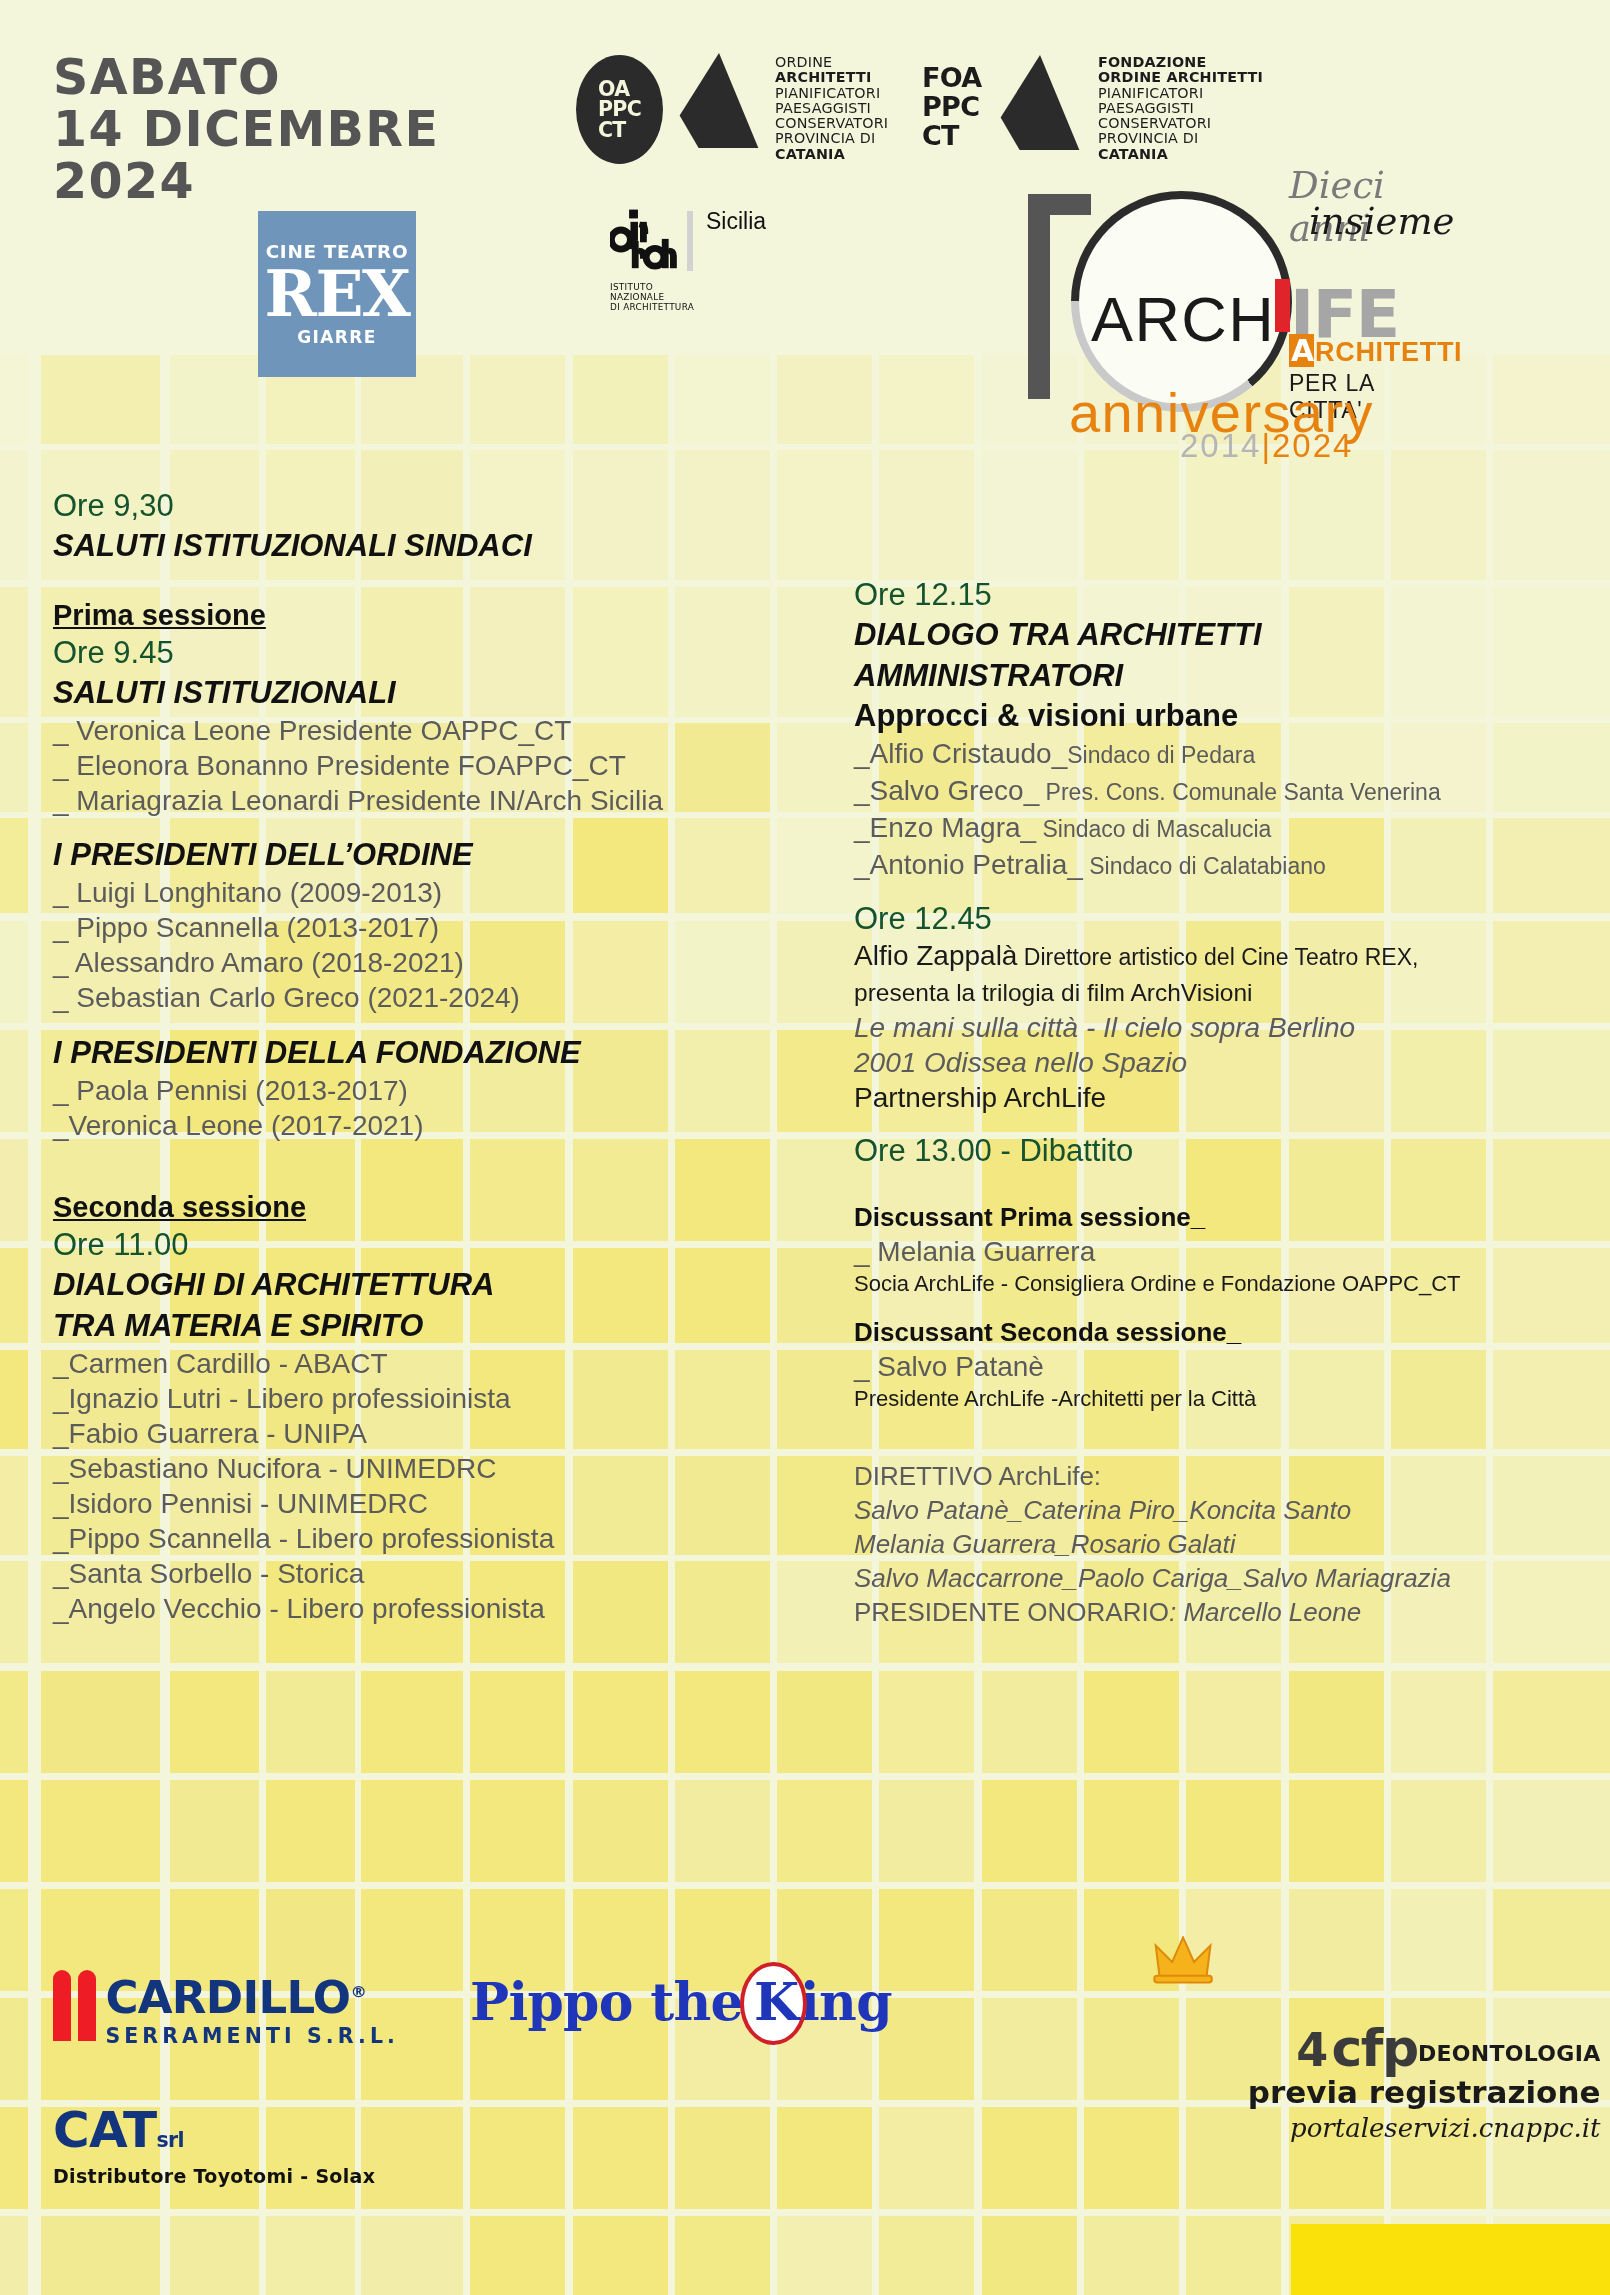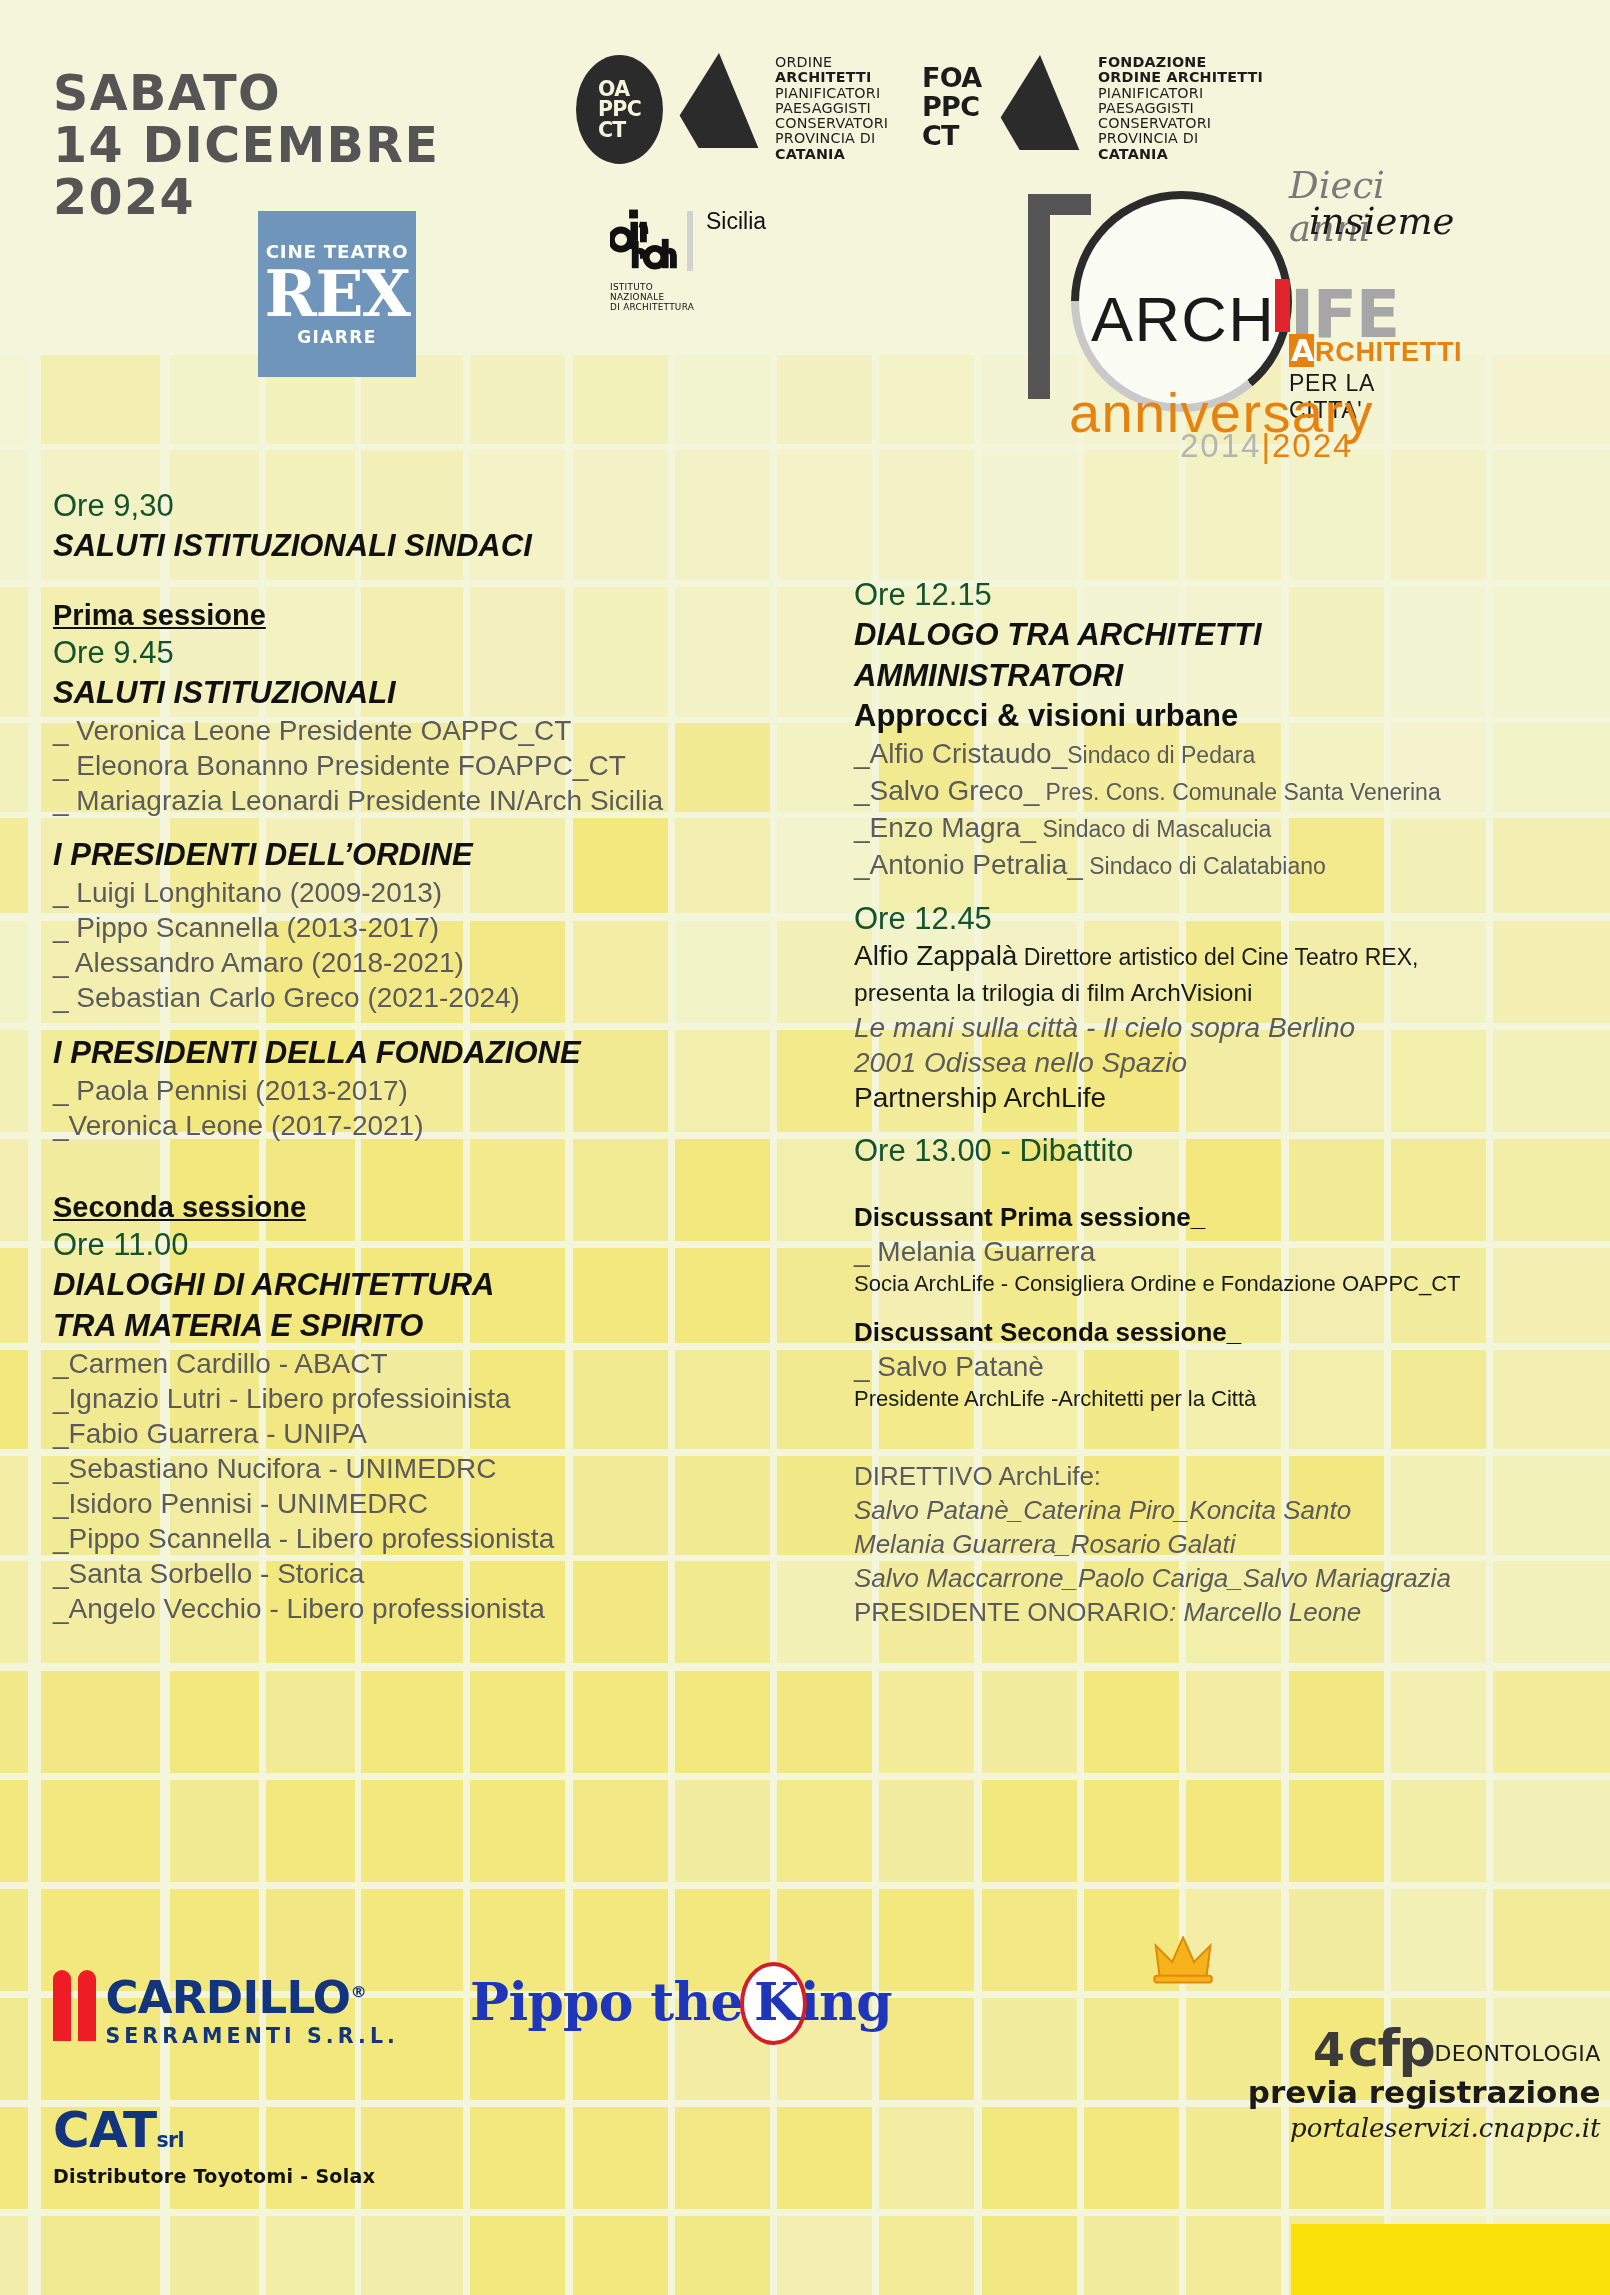--- a/index.html
+++ b/index.html
@@ -12,21 +12,21 @@
   }
   #poster{position:absolute;inset:0;overflow:hidden;}
 
   
   .bg-grid{position:absolute;left:0;top:382px;width:1610px;height:1914px;z-index:0;}
   .cell{position:absolute;}
 
   
   .header{position:absolute;left:0;top:0;width:1610px;height:423px;z-index:3;}
 
-  .datebox{position:absolute;left:53px;top:68px;}
+  .datebox{position:absolute;left:53px;top:52px;}
   .datebox .dline{
     font-family:"DejaVu Sans", sans-serif;
     font-weight:bold;
     font-size:49px;
     letter-spacing:1.4px;
     color:#555555;
     line-height:52px;
     white-space:nowrap;
   }
   .rexlogo{
@@ -137,21 +137,21 @@
 
   .cat{position:absolute;left:53px;top:151px;}
   .cat-name{font-family:"DejaVu Sans", sans-serif;font-weight:bold;font-size:50px;color:#13357e;letter-spacing:-0.7px;}
   .cat-srl{font-size:20.5px;}
   .cat-sub{font-family:"DejaVu Sans", sans-serif;font-weight:bold;font-size:19px;color:#111;margin-top:6px;letter-spacing:0.3px;}
 
   .cfp{position:absolute;right:9.5px;top:68px;text-align:right;}
   .cfp-r1{white-space:nowrap;}
   .cfp-num{font-family:"DejaVu Sans", sans-serif;font-weight:bold;font-size:46px;color:#3b3b3b;}
   .cfp-cfp{font-family:"DejaVu Sans", sans-serif;font-weight:bold;font-size:52px;color:#3b3b3b;letter-spacing:-1.4px;}
-  .cfp-deo{font-family:"DejaVu Sans", sans-serif;font-weight:normal;font-size:22px;color:#1a1a1a;letter-spacing:0.3px;vertical-align:super;}
+  .cfp-deo{font-family:"DejaVu Sans", sans-serif;font-weight:bold;font-size:22px;color:#1a1a1a;letter-spacing:0.3px;vertical-align:super;}
   .cfp-r2{font-family:"DejaVu Sans", sans-serif;font-weight:bold;font-size:31px;color:#1a1a1a;margin-top:-4.1px;}
   .cfp-r3{font-family:"DejaVu Serif", serif;font-style:italic;font-size:26px;color:#1a1a1a;margin-top:2.7px;}
   .yellow-block{position:absolute;left:1291px;top:2224px;width:319px;height:72px;background:#fbe10a;z-index:5;}
 </style>
 </head>
 <body>
 
 <div id="poster">
 
   <div class="bg-grid" id="bgGrid">

